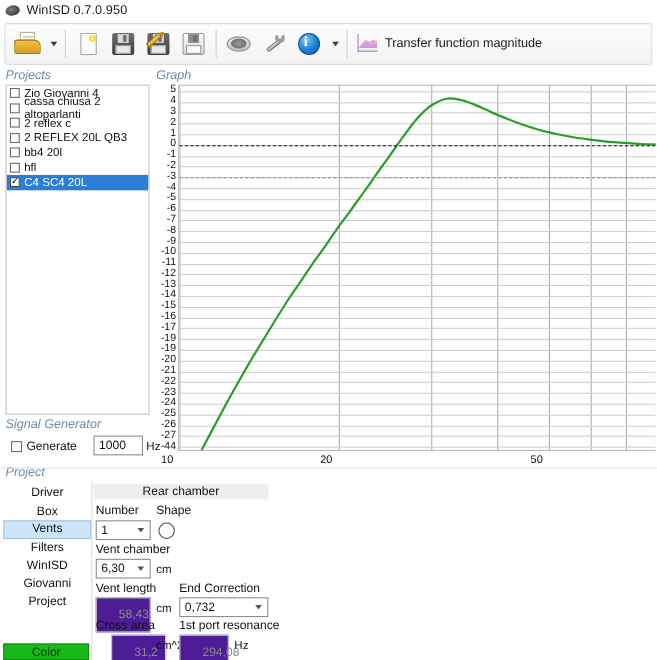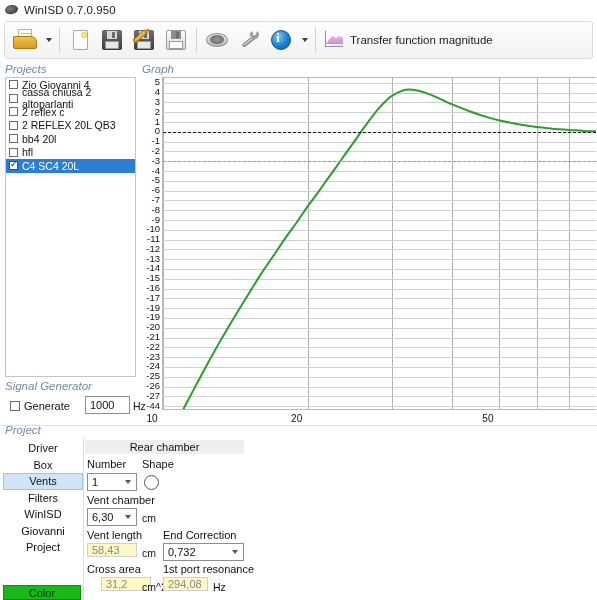--- a/index.html
+++ b/index.html
@@ -158,22 +158,22 @@
   }
   .combo .arrow {
     position:absolute; right:4px; top:6px; width:7px; height:4px;
   }
   .combo .arrow:before {
     content:''; position:absolute; left:0; top:0; width:0; height:0;
     border-left:3.5px solid transparent; border-right:3.5px solid transparent;
     border-top:4px solid #555;
   }
   .ro-field {
-    position:absolute; border:1px solid #cfcfcf; background:#fef9c3;
-    height:14px; display:flex; align-items:center; padding-left:4px;
+    position:absolute; border:1px solid #cfcfcf; background:#4c1d95;
+    height:32px; display:flex; align-items:center; padding-left:20px;
     font-size:11px; color:#8a8a8a;
   }
   .unit { position:absolute; font-size:10.5px; color:#111; }
   .shape-btn {
     position:absolute; left:59px; top:38px; width:15px; height:15px;
     border:1.5px solid #555; border-radius:50%; background:#fff;
   }
 
   
   .graph-wrap { position:absolute; left:139px; top:77px; width:458px; height:333px; }

